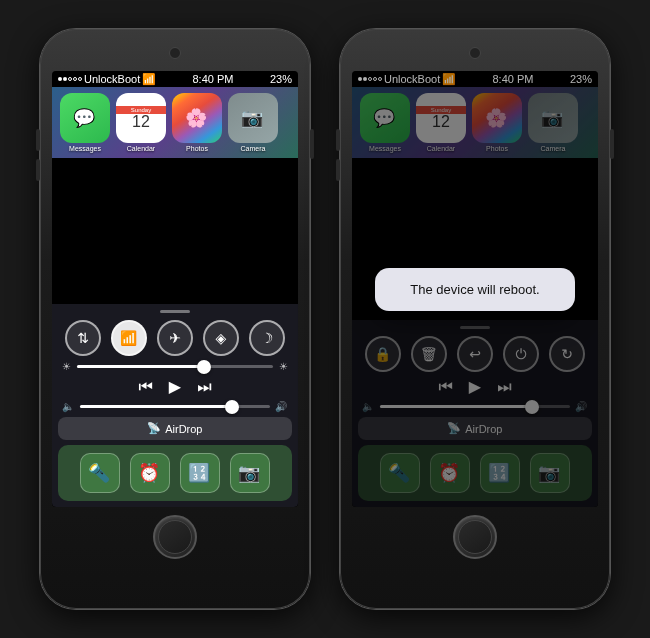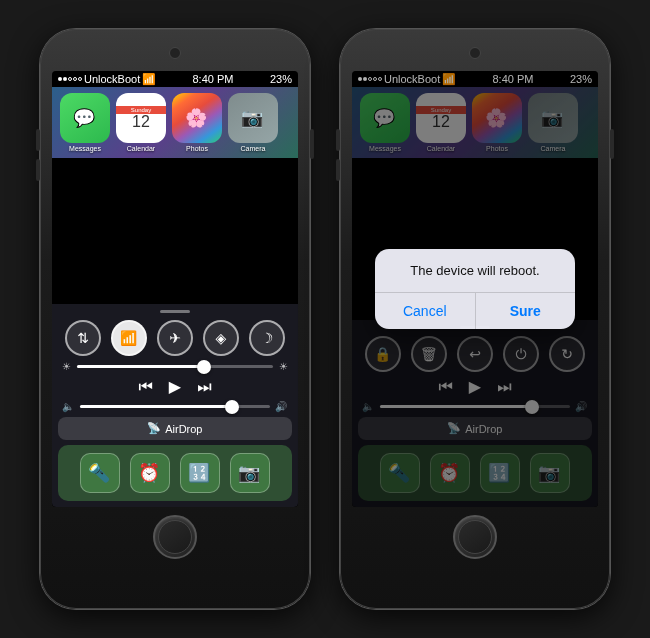--- a/index.html
+++ b/index.html
@@ -575,24 +575,20 @@
         <div class="cc-shortcut">🔦</div>
         <div class="cc-shortcut">⏰</div>
         <div class="cc-shortcut">🔢</div>
         <div class="cc-shortcut">📷</div>
       </div>
     </div>
 
     <div class="dialog-overlay">
       <div class="dialog-box">
         <div class="dialog-message">The device will reboot.</div>
-        <div class="dialog-buttons">
-          <div class="dialog-btn cancel">Cancel</div>
-          <div class="dialog-btn sure">Sure</div>
-        </div>
       </div>
     </div>
   </div>
 
   <div class="home-button">
     <div class="home-button-inner"></div>
   </div>
 </div>
 
 </body></html>

